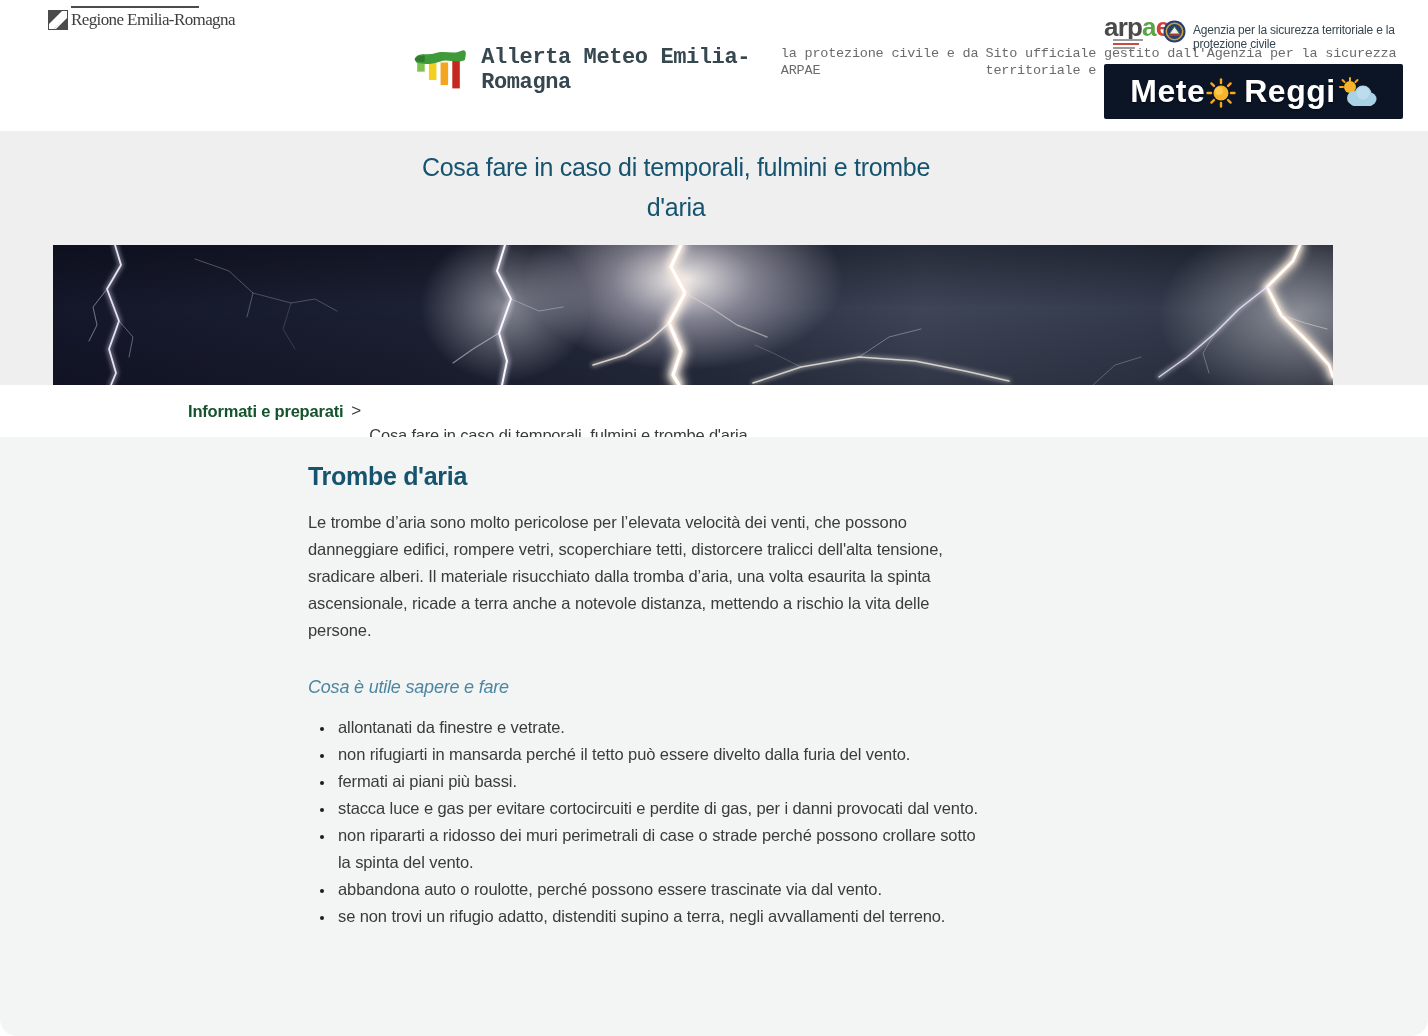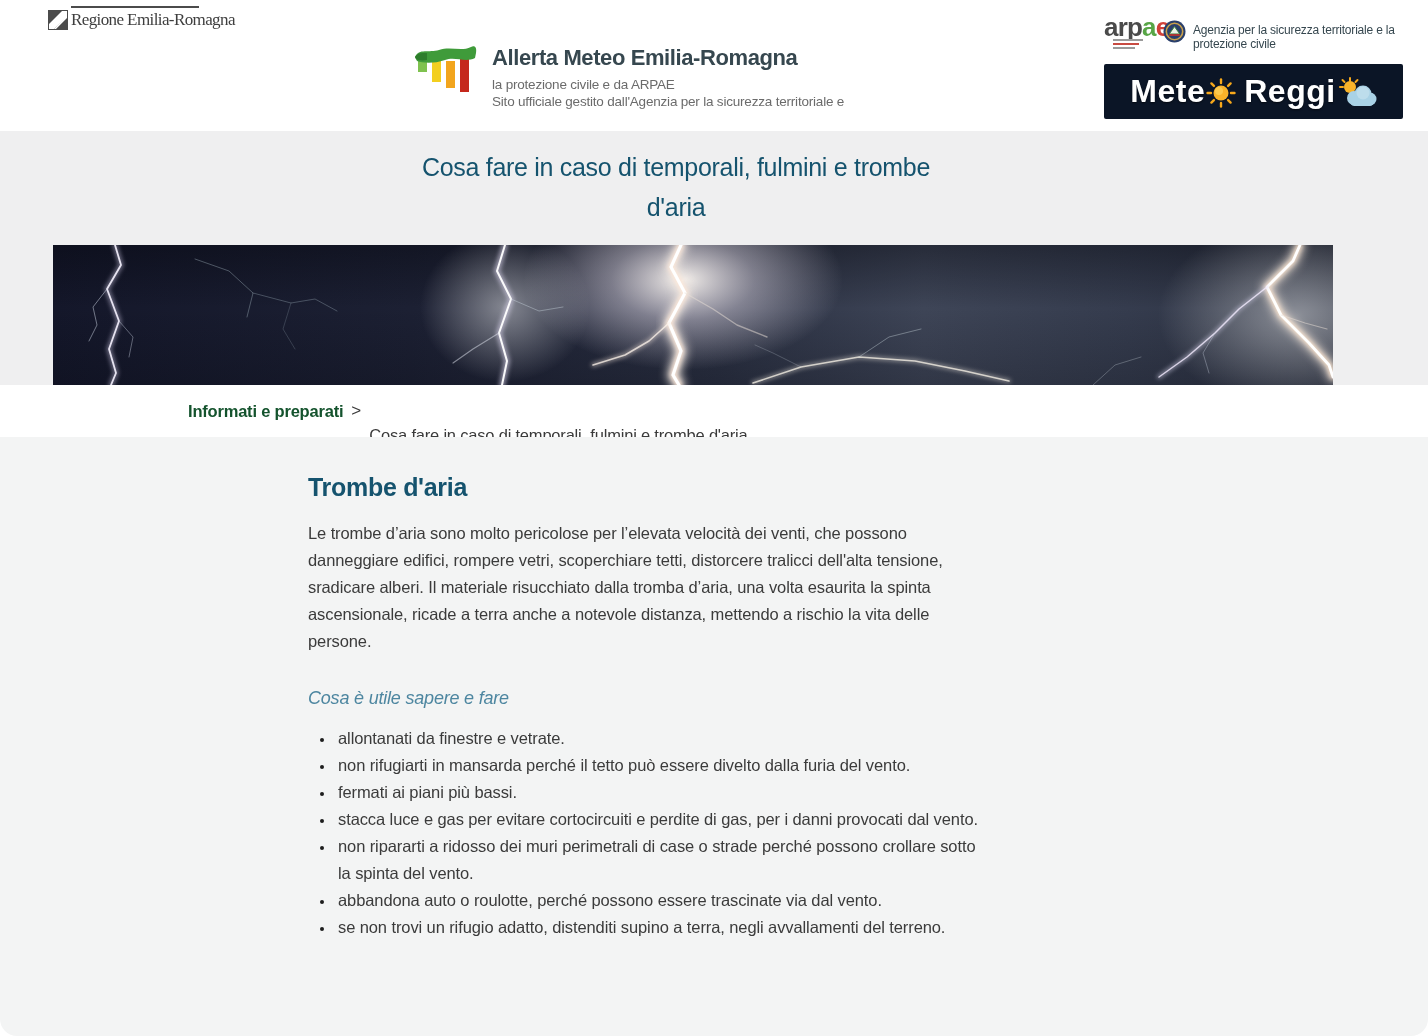--- a/index.html
+++ b/index.html
@@ -9,21 +9,21 @@
 
   
   .topbar{position:absolute;left:0;top:0;width:1428px;height:131px;background:#fff;}
   .region-logo{position:absolute;left:48px;top:6px;display:flex;align-items:flex-start;gap:3px;}
   .rer-icon{display:block;margin-top:4px;}
   .rer-col{display:flex;flex-direction:column;}
   .rer-line{display:block;width:128px;height:2px;background:#4b4b4b;margin-bottom:2px;}
   .rer-text{font-family:"Liberation Serif",serif;font-size:17px;color:#3e3e3e;letter-spacing:-0.6px;}
 
   .site-brand{position:absolute;left:413px;top:44px;display:flex;gap:13px;}
-  .brand-text{display:flex;flex-direction:column;padding-top:1px;}
+  .brand-text{display:flex;flex-direction:row;padding-top:1px;font-family:Liberation Mono, monospace;}
   .brand-title{font-size:22px;font-weight:700;color:#36474f;letter-spacing:-0.4px;margin-bottom:5px;}
   .brand-sub{font-size:13.5px;color:#6b6b6b;line-height:17px;letter-spacing:-0.2px;}
 
   .arpae{position:absolute;left:1104px;top:16px;display:flex;flex-direction:column;}
   .arpae-word{font-size:26px;font-weight:700;color:#4a4a4a;letter-spacing:-0.8px;line-height:22px;}
   .arpae-green{color:#58a546;}
   .arpae-red{color:#d04038;}
   .arpae-lines{display:flex;flex-direction:column;gap:2px;margin:1px 0 0 9px;}
   .arpae-lines i{display:block;height:2px;background:#9a9a9a;}
   .al1{width:30px;} .al2{width:26px;background:#c84b42 !important;} .al3{width:22px;}
@@ -49,21 +49,21 @@
   
   .breadcrumb{position:absolute;left:0;top:385px;width:1428px;height:52px;background:#fff;
               display:flex;align-items:center;padding-left:188px;box-sizing:border-box;
               font-size:16.5px;}
   .breadcrumb a{color:#14532d;font-weight:700;letter-spacing:-0.2px;}
   .bc-sep{margin:0 8px;color:#3a3a3a;font-size:17px;font-weight:400;}
   .bc-cur{color:#3a3a3a;letter-spacing:-0.2px;margin-top:48px;}
 
   
   .content{position:absolute;left:0;top:437px;width:1428px;height:599px;background:#f3f4f4;}
-  .col{position:absolute;left:308px;top:12px;width:672px;}
+  .col{position:absolute;left:308px;top:1px;width:672px;}
   .col h2{margin:24px 0 0;font-size:25px;font-weight:700;color:#15536e;letter-spacing:-0.3px;}
   .col p{margin:18px 0 0;font-size:16.5px;line-height:27px;color:#3b3b3b;letter-spacing:-0.1px;}
   .sub-heading{margin-top:33px;font-style:italic;font-size:18px;color:#4d86a0;letter-spacing:-0.2px;}
   .col ul{margin:16px 0 0;padding-left:27px;font-size:16.5px;line-height:27px;color:#3b3b3b;
           letter-spacing:-0.1px;}
   .col li{padding-left:3px;}
   .col li::marker{color:#1d1d1d;font-size:0.8em;}
 </style>
 </head>
 <body>

